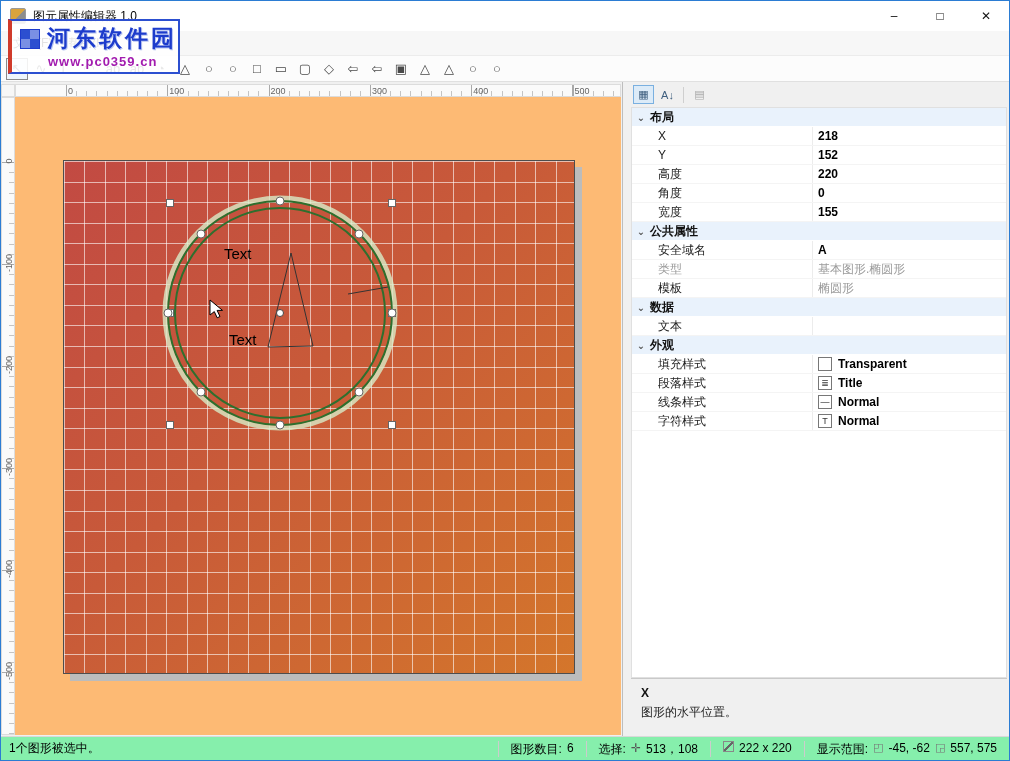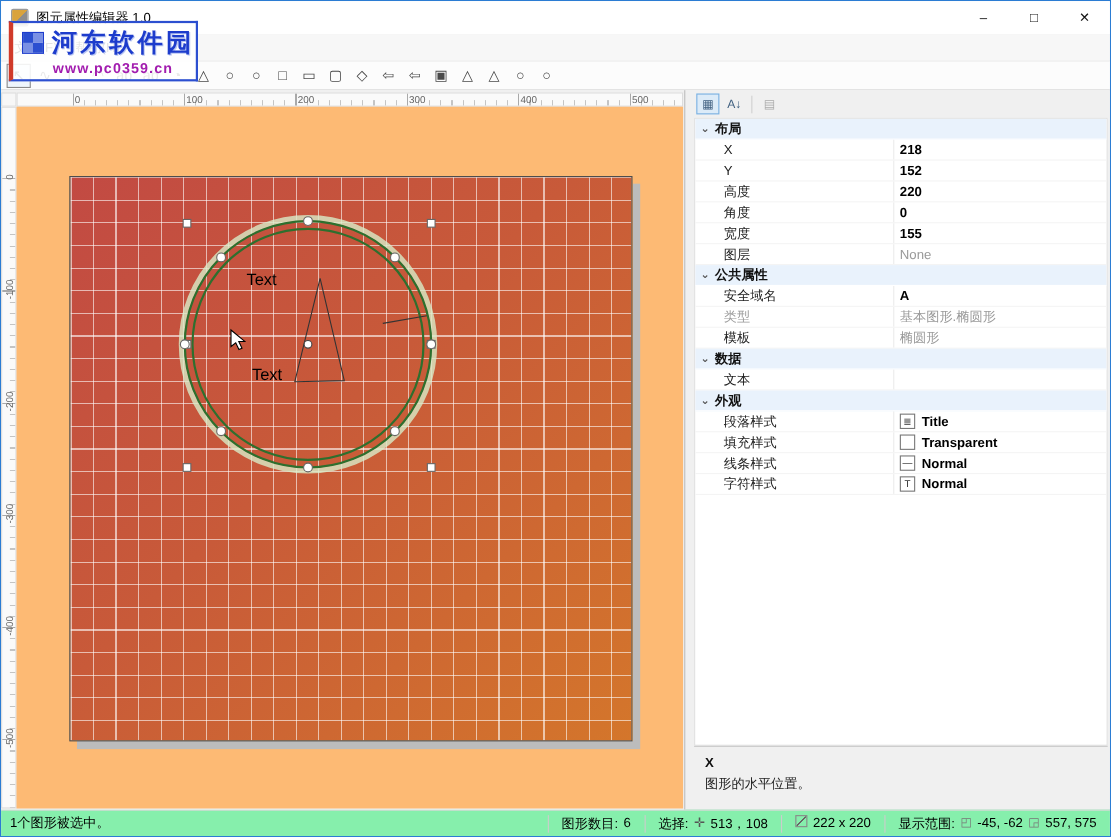--- a/index.html
+++ b/index.html
@@ -274,26 +274,20 @@
             <div class="pval">
               <span class="vtext bold">0</span>
             </div>
           </div>
           <div class="prow">
             <div class="pname">宽度</div>
             <div class="pval">
               <span class="vtext bold">155</span>
             </div>
           </div>
-          <div class="prow">
-            <div class="pname">图层</div>
-            <div class="pval">
-              <span class="vtext gray">None</span>
-            </div>
-          </div>
           <div class="prow cat">
             <span class="chev">⌄</span>
             <span class="catlab">公共属性</span>
           </div>
           <div class="prow">
             <div class="pname">安全域名</div>
             <div class="pval">
               <span class="vtext bold">A</span>
             </div>
           </div>
@@ -317,31 +311,31 @@
             <div class="pname">文本</div>
             <div class="pval">
               <span class="vtext"></span>
             </div>
           </div>
           <div class="prow cat">
             <span class="chev">⌄</span>
             <span class="catlab">外观</span>
           </div>
           <div class="prow">
+            <div class="pname">填充样式</div>
+            <div class="pval">
+              <span class="vicon"></span>
+              <span class="vtext bold">Transparent</span>
+            </div>
+          </div>
+          <div class="prow">
             <div class="pname">段落样式</div>
             <div class="pval">
               <span class="vicon">≣</span>
               <span class="vtext bold">Title</span>
-            </div>
-          </div>
-          <div class="prow">
-            <div class="pname">填充样式</div>
-            <div class="pval">
-              <span class="vicon"></span>
-              <span class="vtext bold">Transparent</span>
             </div>
           </div>
           <div class="prow">
             <div class="pname">线条样式</div>
             <div class="pval">
               <span class="vicon">—</span>
               <span class="vtext bold">Normal</span>
             </div>
           </div>
           <div class="prow">

